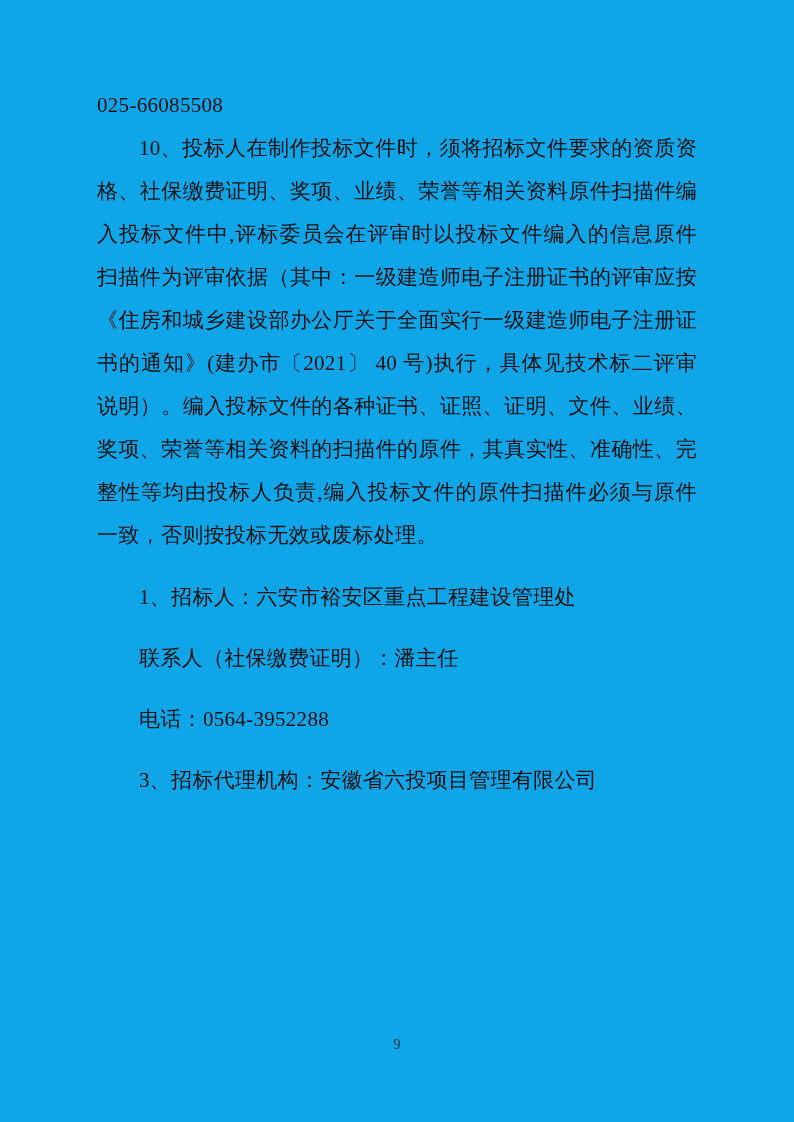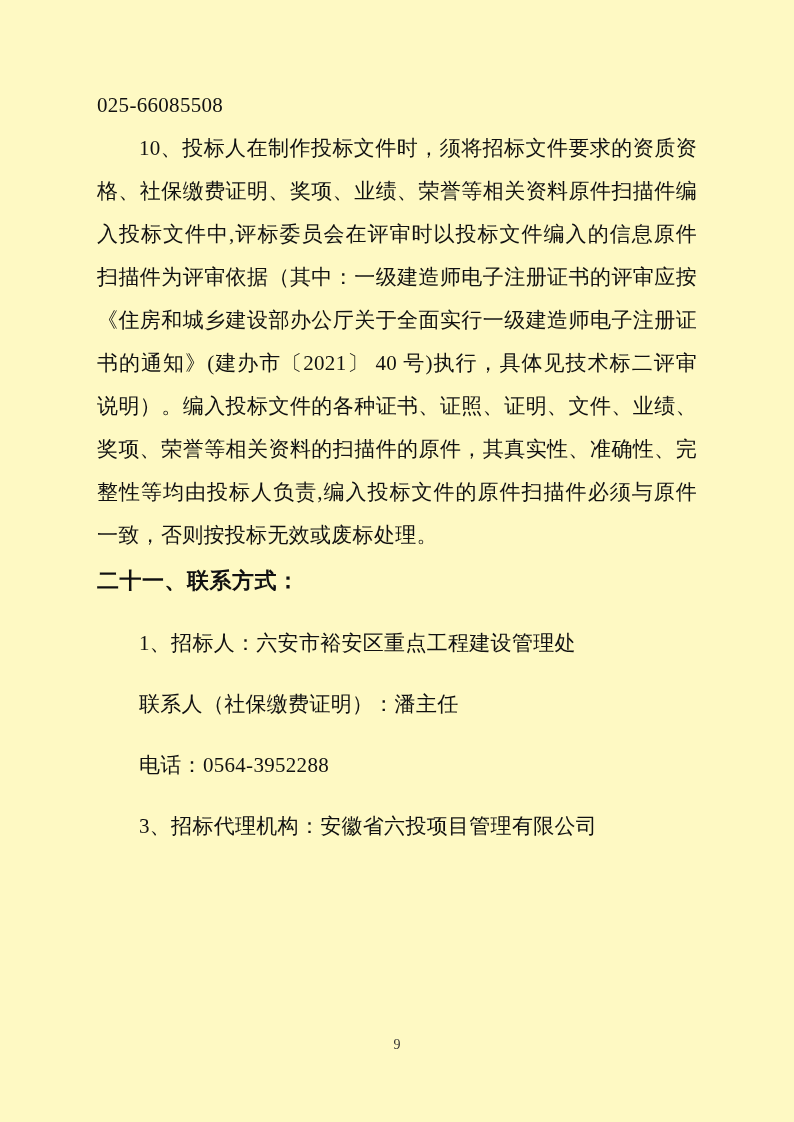--- a/index.html
+++ b/index.html
@@ -4,21 +4,21 @@
 <style>
   html, body {
     margin: 0;
     padding: 0;
     background: #ffffff;
   }
   .page {
     position: relative;
     width: 794px;
     height: 1122px;
-    background: #fef9c3;
+    background: #0ea5e9;
     overflow: hidden;
     font-family: "Liberation Serif", "DejaVu Serif", serif;
     color: #111111;
   }
   .content {
     position: absolute;
     left: 97px;
     top: 84px;
     width: 600px;
   }
@@ -58,21 +58,20 @@
 <body>
 
 <div class="page">
   <div class="content">
 
     <p class="para">025-66085508</p>
 
     <p class="para indent">10、投标人在制作投标文件时，须将招标文件要求的资质资格、社保缴费证明、奖项、业绩、荣誉等相关资料原件扫描件编入投标文件中,评标委员会在评审时以投标文件编入的信息原件扫描件为评审依据（其中：一级建造师电子注册证书的评审应按《住房和城乡建设部办公厅关于全面实行一级建造师电子注册证书的通知》(建办市〔2021〕 40 号)执行，具体见技术标二评审说明）。编入投标文件的各种证书、证照、证明、文件、业绩、奖项、荣誉等相关资料的扫描件的原件，其真实性、准确性、完整性等均由投标人负责,编入投标文件的原件扫描件必须与原件一致，否则按投标无效或废标处理。</p>
 
 
-    <h2 class="section-heading">二十一、联系方式：</h2>
 
     <div class="contact-block">
       <p class="para indent">1、招标人：六安市裕安区重点工程建设管理处</p>
       <p class="para indent">联系人（社保缴费证明）：潘主任</p>
       <p class="para indent">电话：0564-3952288</p>
     </div>
 
     <div class="contact-block">
       <p class="para indent">3、招标代理机构：安徽省六投项目管理有限公司</p>
     </div>

